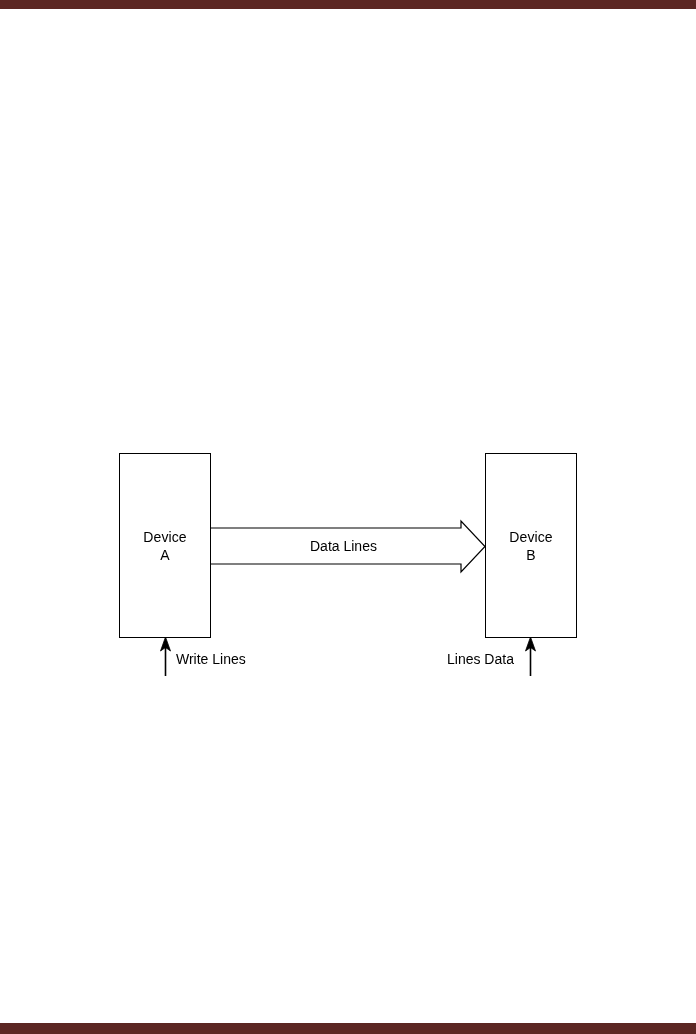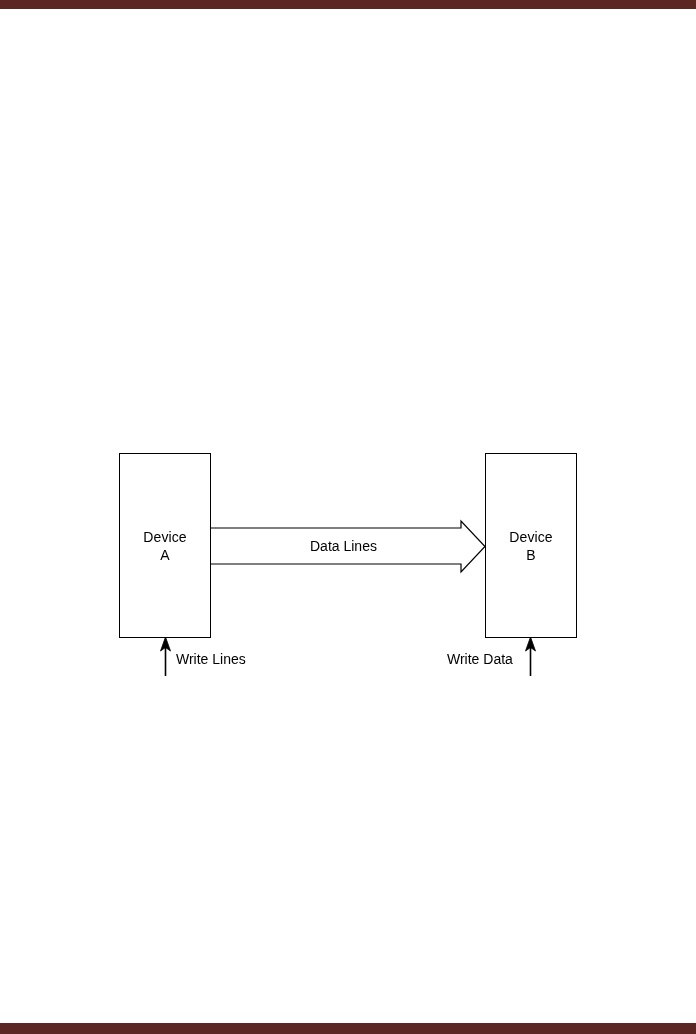--- a/index.html
+++ b/index.html
@@ -148,19 +148,19 @@
 
     <div class="device-box" id="device-b-box">
       <span class="device-label">Device
 B</span>
     </div>
 
     <div class="flow-label" id="data-lines-label">Data Lines</div>
 
     <div class="flow-label" id="write-data-label">Write Lines</div>
 
-    <div class="flow-label" id="read-data-label">Write Data</div>
+    <div class="flow-label" id="read-data-label">Lines Data</div>
 
   </div>
 
   <div class="band band-bottom"></div>
 
 </div>
 
 </body></html>

